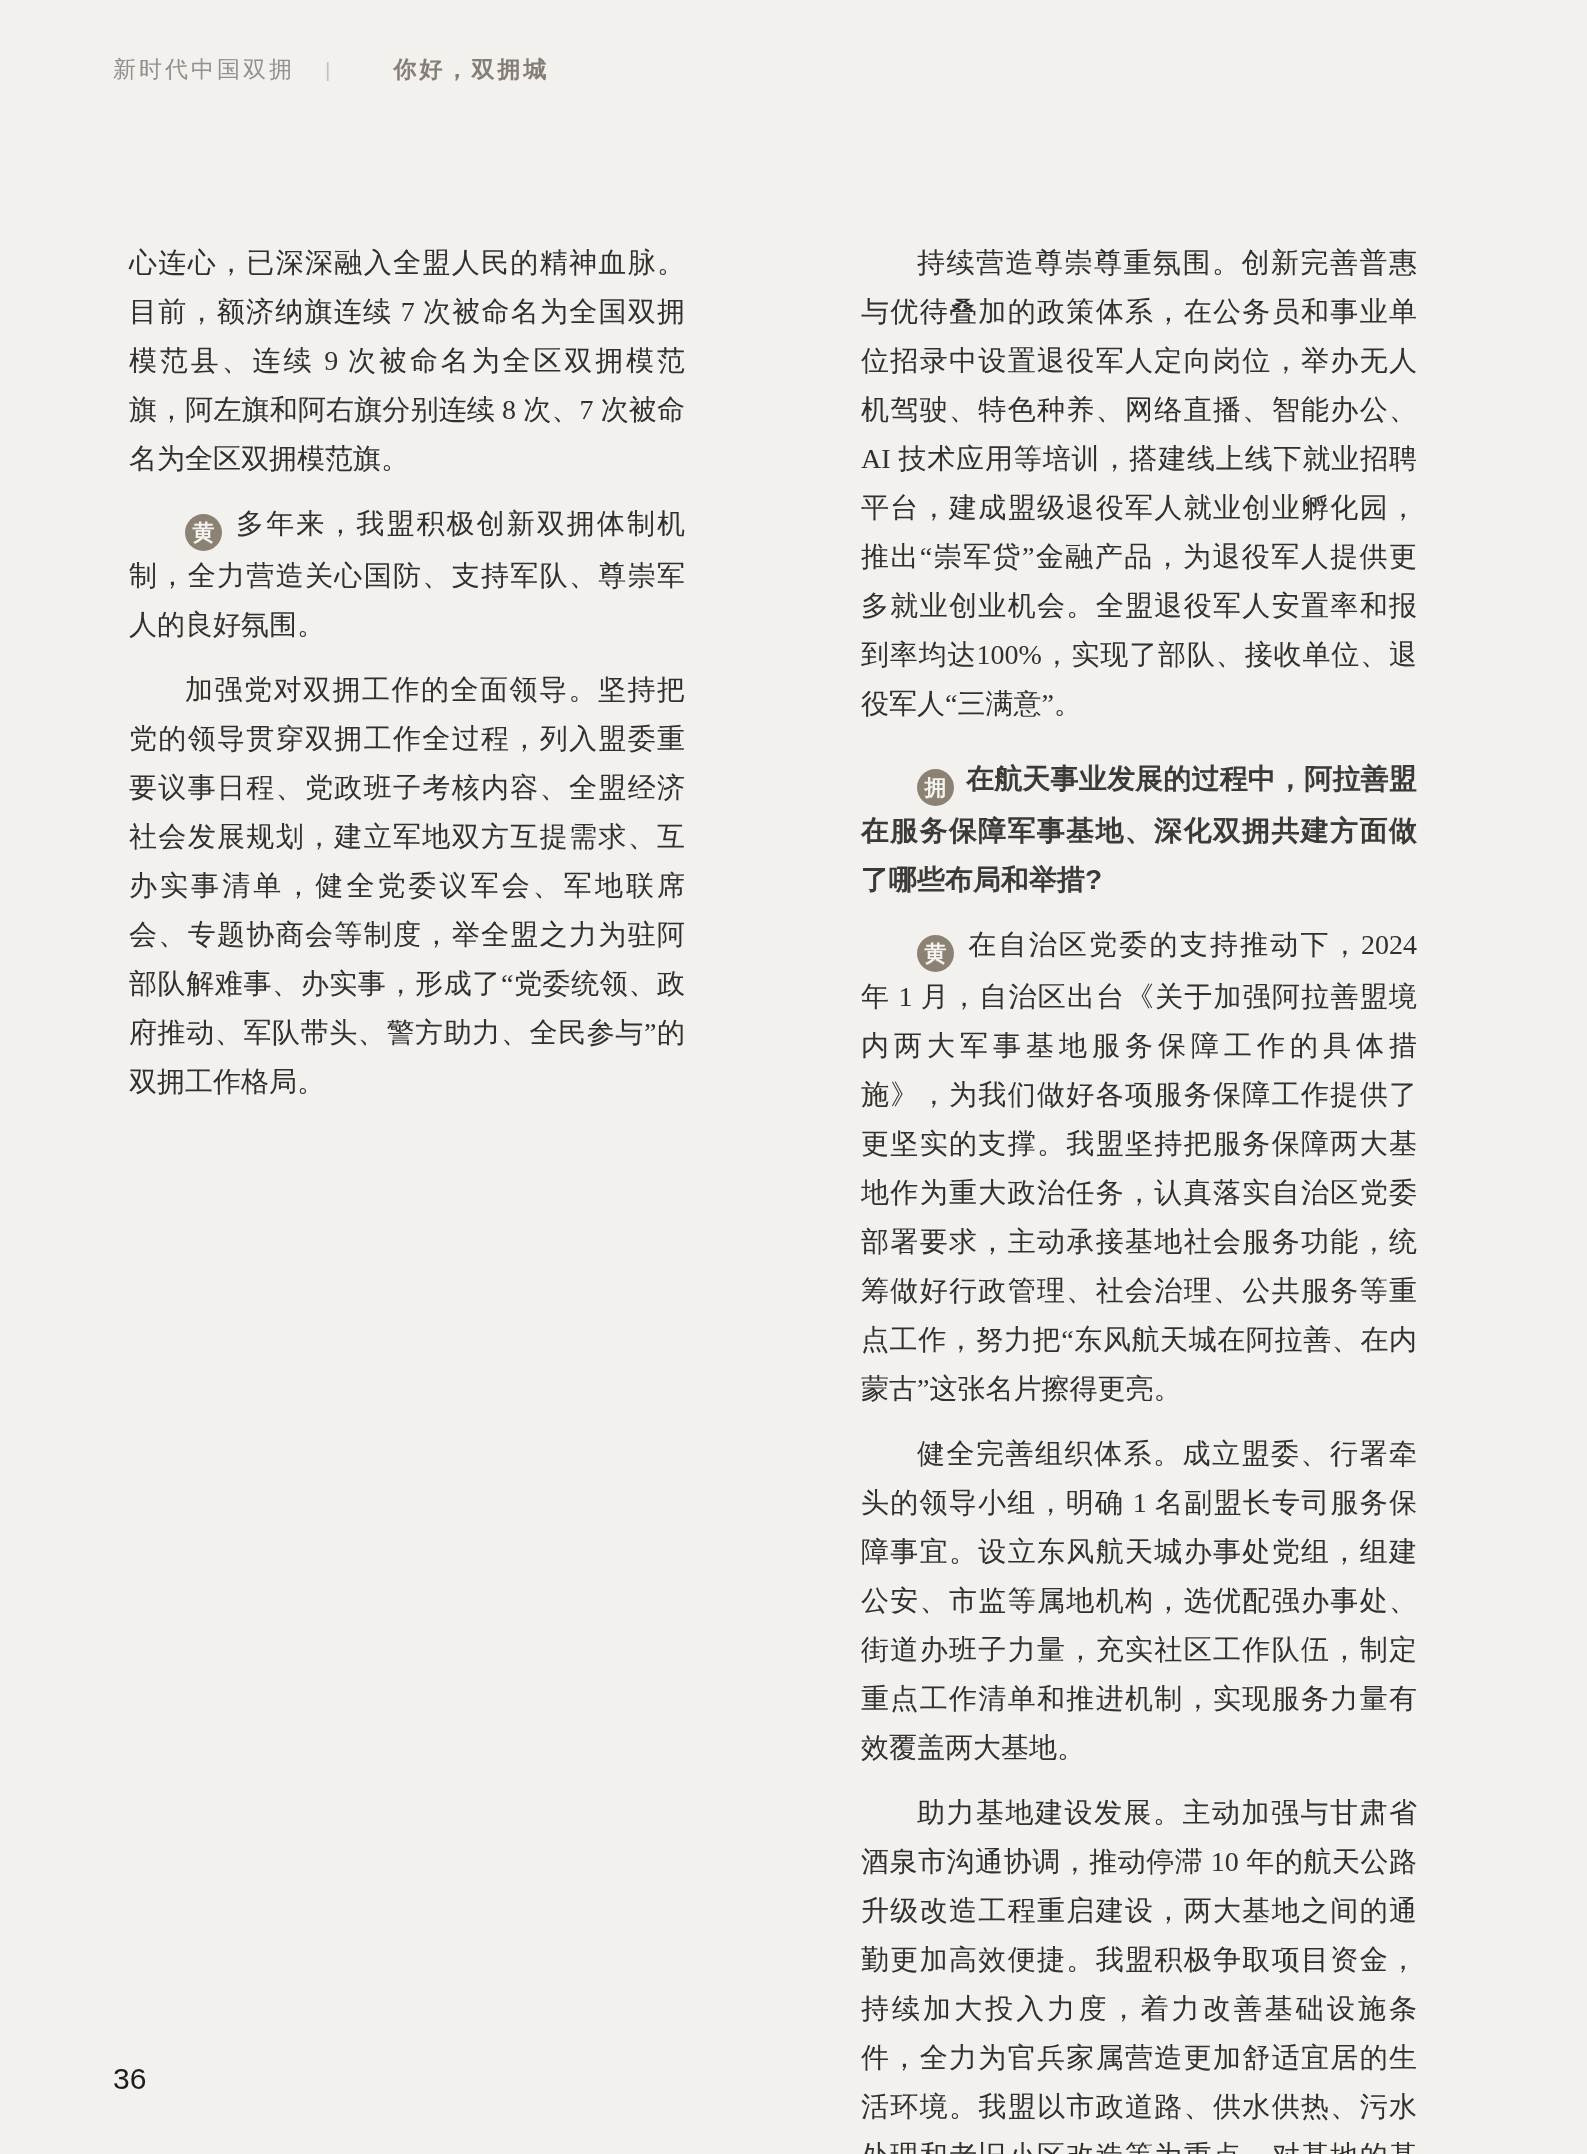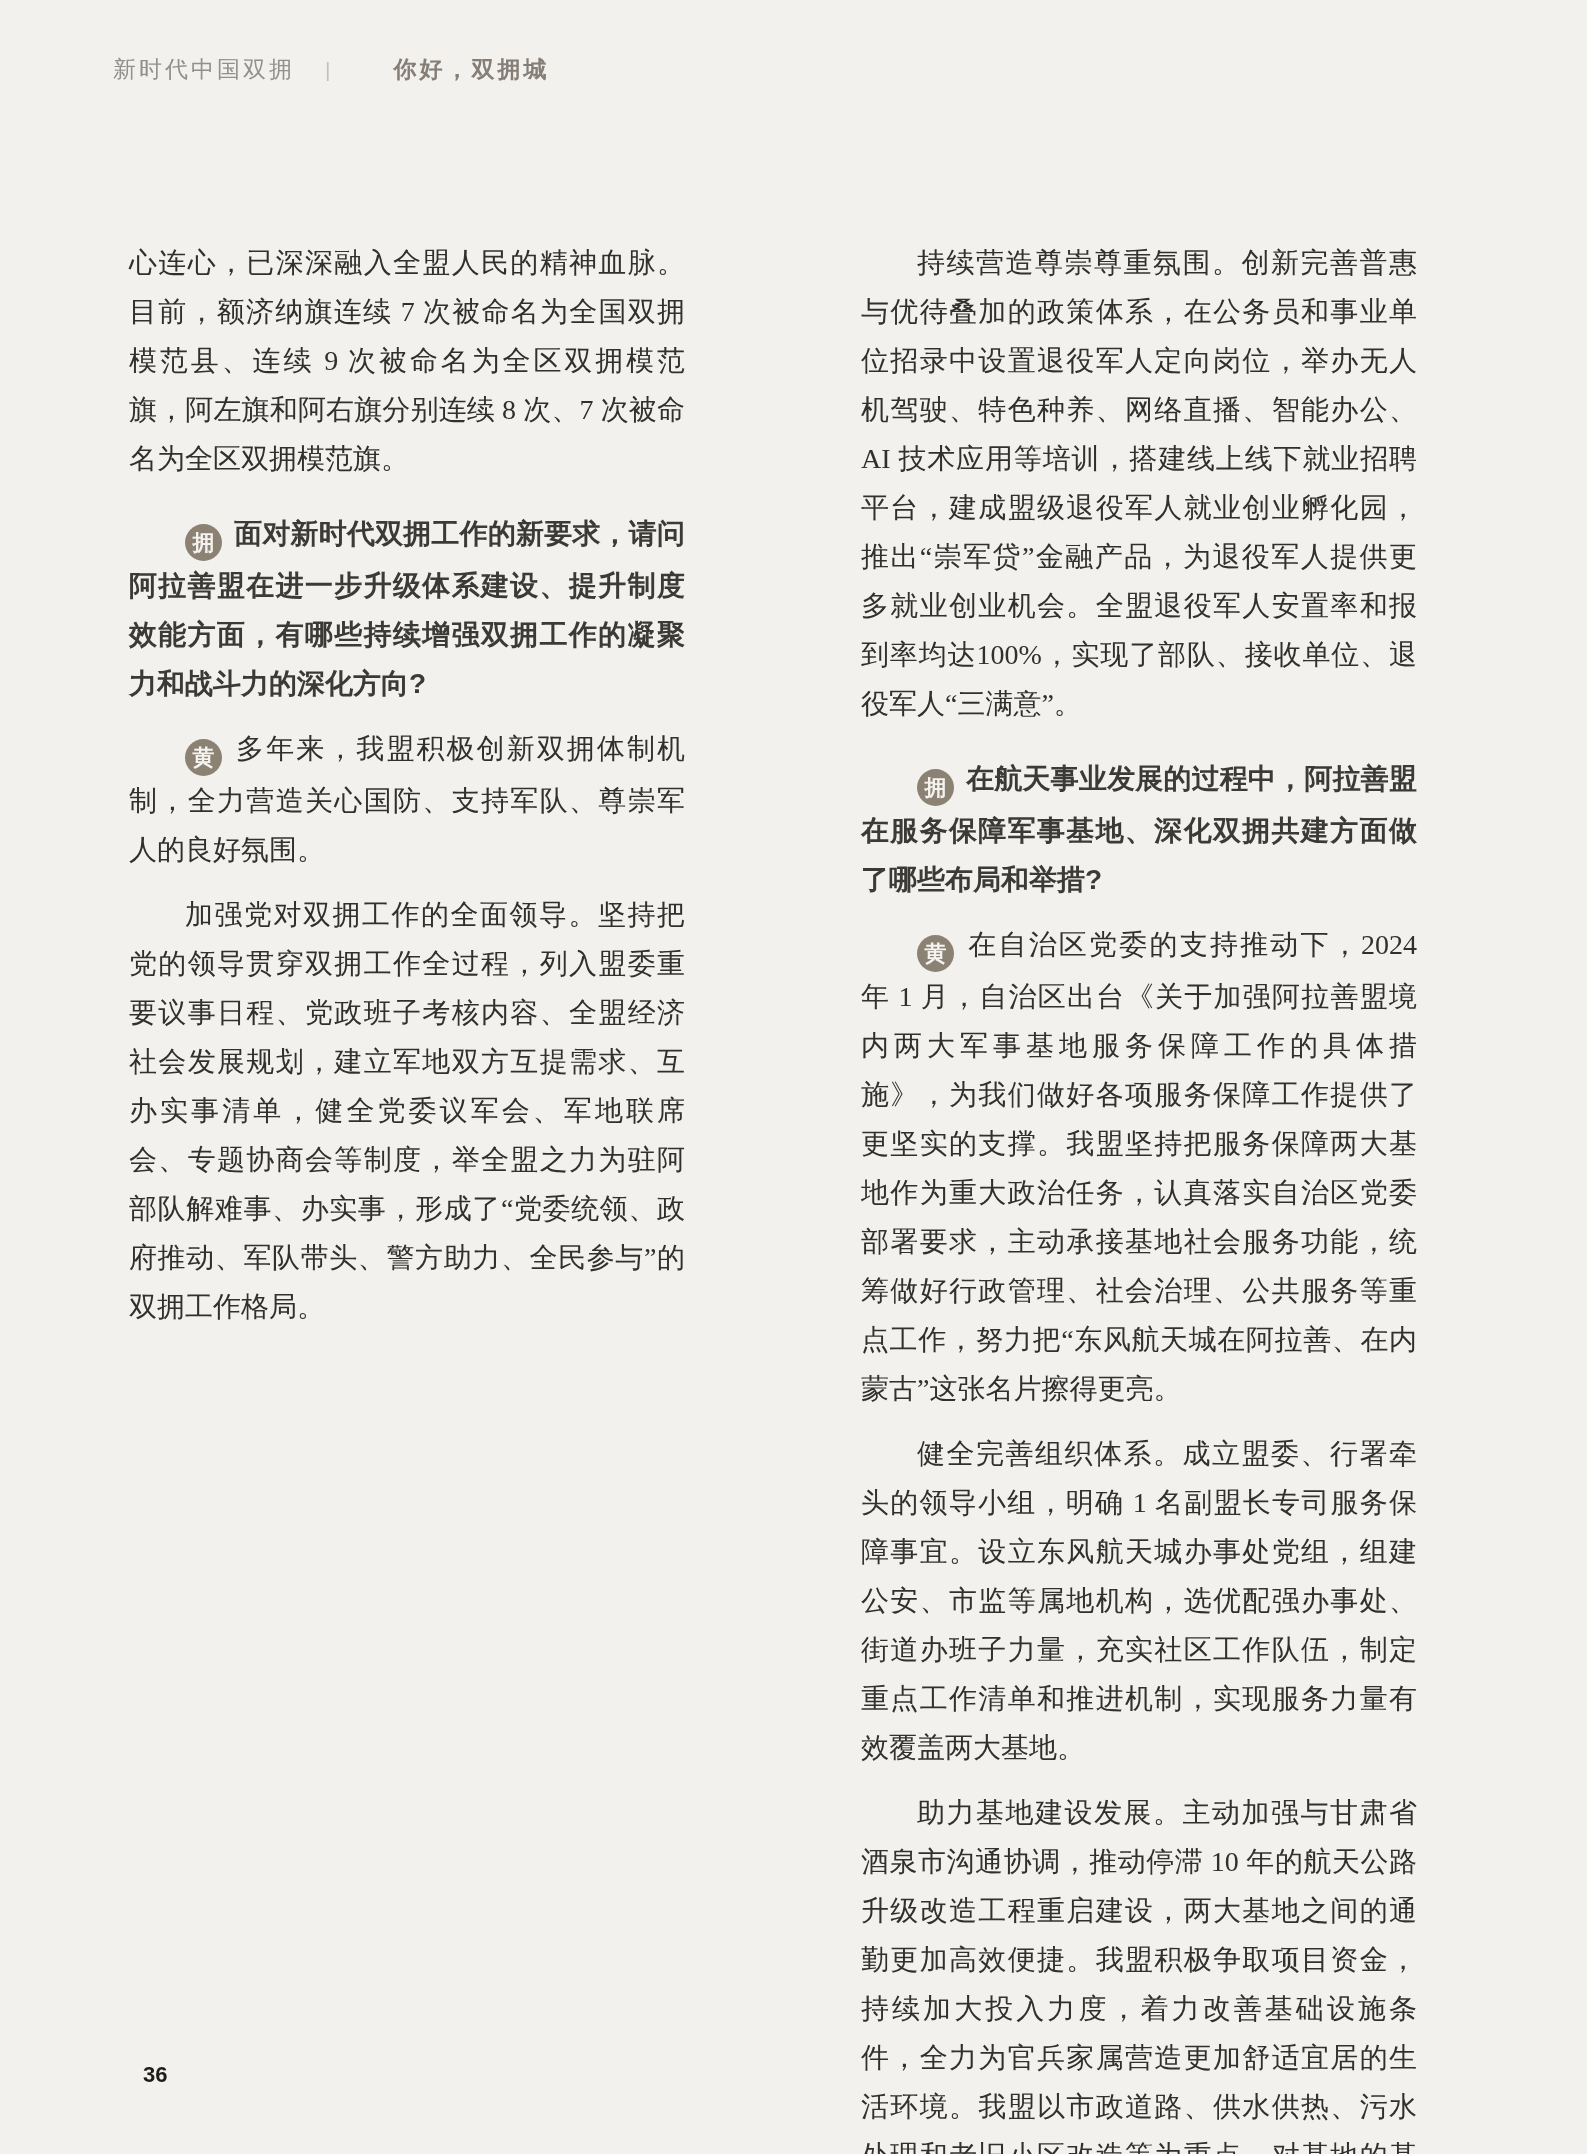--- a/index.html
+++ b/index.html
@@ -84,44 +84,40 @@
     vertical-align: -7px;
   }
   
   .page-footer {
     position: absolute;
     left: 113px;
     top: 2062px;
   }
   .page-num {
     font-family: "Liberation Sans", "DejaVu Sans", sans-serif;
-    font-size: 22px;
-    font-weight: 700;
+    font-size: 30px;
+    font-weight: 400;
     color: #1d1d1b;
-    margin-left: 30px;
   }
 </style>
 </head>
 <body>
 
 <div class="page">
 
   <header class="page-header">
     <span class="hdr-section">新时代中国双拥</span>
     <span class="hdr-sep">|</span>
     <span class="hdr-title">你好，双拥城</span>
   </header>
 
   <main class="content">
 
     <section class="col">
       <p class="no-indent">心连心，已深深融入全盟人民的精神血脉。目前，额济纳旗连续 7 次被命名为全国双拥模范县、连续 9 次被命名为全区双拥模范旗，阿左旗和阿右旗分别连续 8 次、7 次被命名为全区双拥模范旗。</p>
-      <p class="question">
-        <span class="badge">拥</span><span>面对新时代双拥工作的新要求，请问阿拉善盟在进一步升级体系建设、提升制度效能方面，有哪些持续增强双拥工作的凝聚力和战斗力的深化方向?</span>
-      </p>
       <p>
         <span class="badge">黄</span><span>多年来，我盟积极创新双拥体制机制，全力营造关心国防、支持军队、尊崇军人的良好氛围。</span>
       </p>
       <p>加强党对双拥工作的全面领导。坚持把党的领导贯穿双拥工作全过程，列入盟委重要议事日程、党政班子考核内容、全盟经济社会发展规划，建立军地双方互提需求、互办实事清单，健全党委议军会、军地联席会、专题协商会等制度，举全盟之力为驻阿部队解难事、办实事，形成了“党委统领、政府推动、军队带头、警方助力、全民参与”的双拥工作格局。</p>
     </section>
 
     <section class="col">
       <p>持续营造尊崇尊重氛围。创新完善普惠与优待叠加的政策体系，在公务员和事业单位招录中设置退役军人定向岗位，举办无人机驾驶、特色种养、网络直播、智能办公、AI 技术应用等培训，搭建线上线下就业招聘平台，建成盟级退役军人就业创业孵化园，推出“崇军贷”金融产品，为退役军人提供更多就业创业机会。全盟退役军人安置率和报到率均达100%，实现了部队、接收单位、退役军人“三满意”。</p>
       <p class="question">
         <span class="badge">拥</span><span>在航天事业发展的过程中，阿拉善盟在服务保障军事基地、深化双拥共建方面做了哪些布局和举措?</span>

